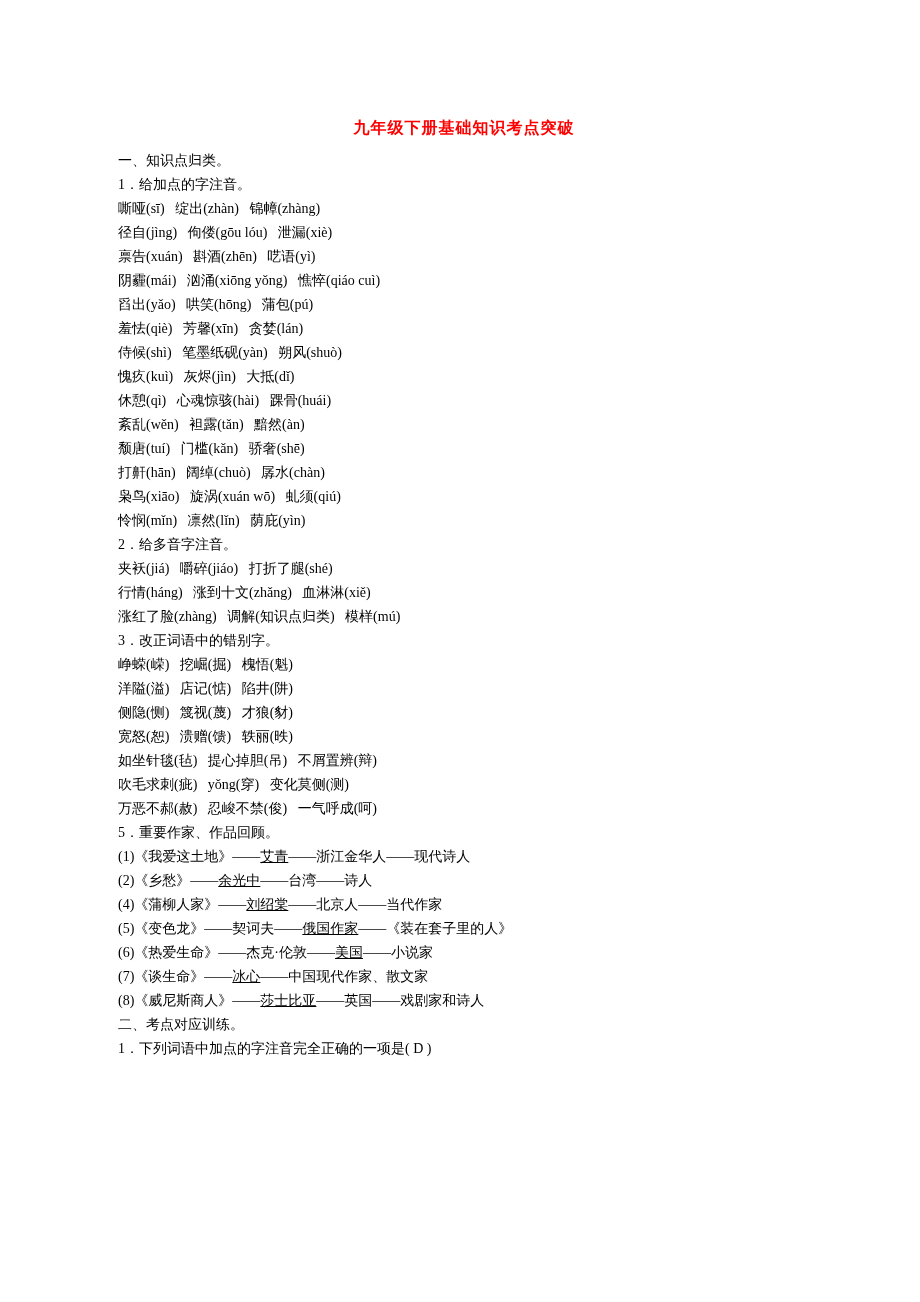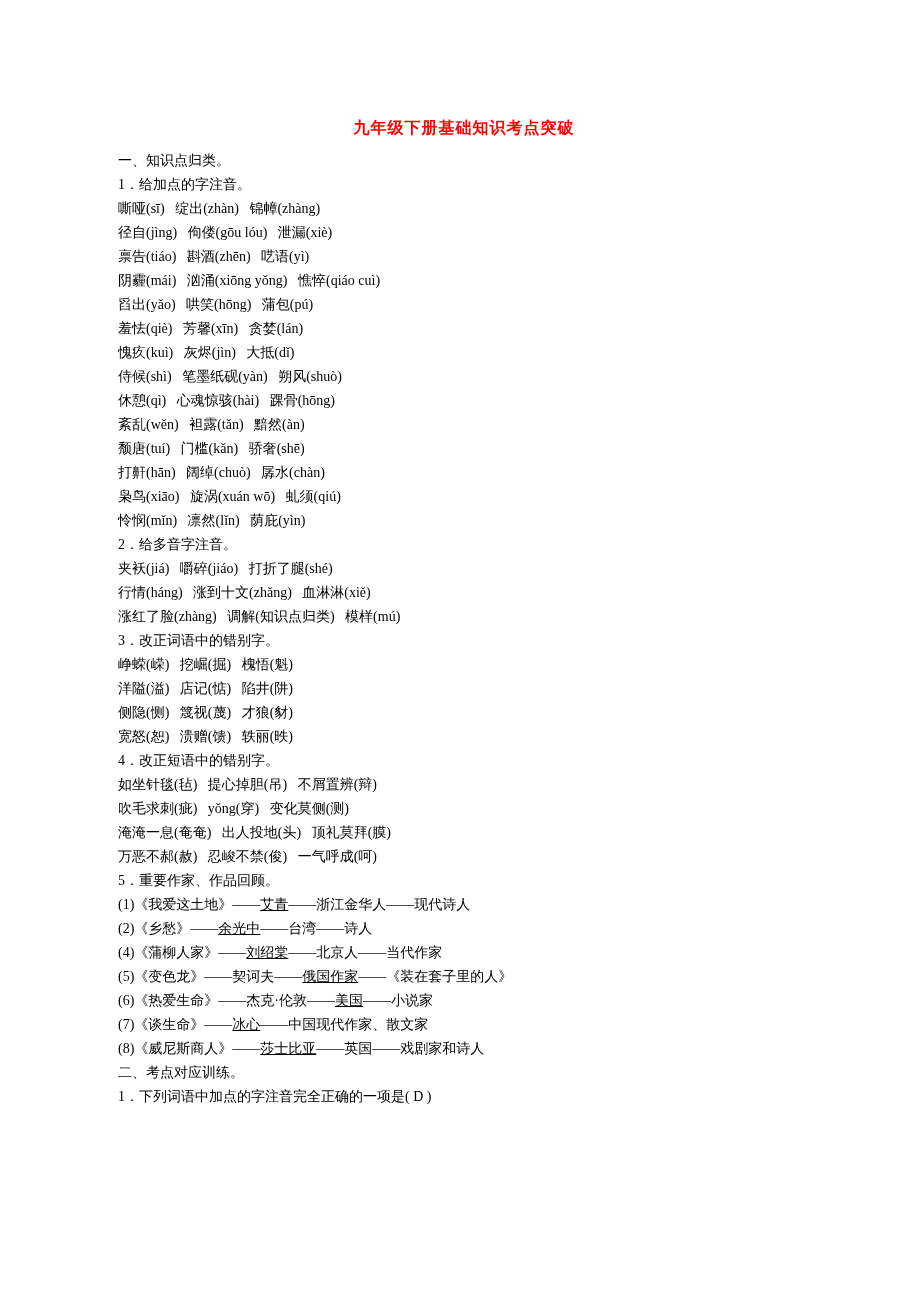--- a/index.html
+++ b/index.html
@@ -39,27 +39,27 @@
 <body>
 
 <div class="page">
   <div class="title">九年级下册基础知识考点突破</div>
 
   <div class="line">一、知识点归类。</div>
   <div class="line">1．给加点的字注音。</div>
   <div id="lines1-container">
       <div class="line">嘶哑(sī)   绽出(zhàn)   锦幛(zhàng)</div>
       <div class="line">径自(jìng)   佝偻(gōu lóu)   泄漏(xiè)</div>
-      <div class="line">禀告(tiáo)   斟酒(zhēn)   呓语(yì)</div>
+      <div class="line">禀告(xuán)   斟酒(zhēn)   呓语(yì)</div>
       <div class="line">阴霾(mái)   汹涌(xiōng yǒng)   憔悴(qiáo cuì)</div>
       <div class="line">舀出(yǎo)   哄笑(hōng)   蒲包(pú)</div>
       <div class="line">羞怯(qiè)   芳馨(xīn)   贪婪(lán)</div>
+      <div class="line">侍候(shì)   笔墨纸砚(yàn)   朔风(shuò)</div>
       <div class="line">愧疚(kuì)   灰烬(jìn)   大抵(dǐ)</div>
-      <div class="line">侍候(shì)   笔墨纸砚(yàn)   朔风(shuò)</div>
-      <div class="line">休憩(qì)   心魂惊骇(hài)   踝骨(hōng)</div>
+      <div class="line">休憩(qì)   心魂惊骇(hài)   踝骨(huái)</div>
       <div class="line">紊乱(wěn)   袒露(tǎn)   黯然(àn)</div>
       <div class="line">颓唐(tuí)   门槛(kǎn)   骄奢(shē)</div>
       <div class="line">打鼾(hān)   阔绰(chuò)   孱水(chàn)</div>
       <div class="line">枭鸟(xiāo)   旋涡(xuán wō)   虬须(qiú)</div>
       <div class="line">怜悯(mǐn)   凛然(lǐn)   荫庇(yìn)</div>
     </div>
 
   <div class="line">2．给多音字注音。</div>
   <div id="lines2-container">
       <div class="line">夹袄(jiá)   嚼碎(jiáo)   打折了腿(shé)</div>
@@ -68,25 +68,23 @@
     </div>
 
   <div class="line">3．改正词语中的错别字。</div>
   <div id="lines3-container">
       <div class="line">峥蝾(嵘)   挖崛(掘)   槐悟(魁)</div>
       <div class="line">洋隘(溢)   店记(惦)   陷井(阱)</div>
       <div class="line">侧隐(恻)   篾视(蔑)   才狼(豺)</div>
       <div class="line">宽怒(恕)   溃赠(馈)   轶丽(昳)</div>
     </div>
 
-  <div class="line">4．改正短语中的错别字。</div>
   <div id="lines4-container">
       <div class="line">如坐针毯(毡)   提心掉胆(吊)   不屑置辨(辩)</div>
       <div class="line">吹毛求刺(疵)   yǒng(穿)   变化莫侧(测)</div>
-      <div class="line">淹淹一息(奄奄)   出人投地(头)   顶礼莫拜(膜)</div>
       <div class="line">万恶不郝(赦)   忍峻不禁(俊)   一气呼成(呵)</div>
     </div>
 
   <div class="line">5．重要作家、作品回顾。</div>
   <div id="works-container">
       <div class="line">(1)《我爱这土地》——<span class="underline">艾青</span>——浙江金华人——现代诗人</div>
       <div class="line">(2)《乡愁》——<span class="underline">余光中</span>——台湾——诗人</div>
       <div class="line">(4)《蒲柳人家》——<span class="underline">刘绍棠</span>——北京人——当代作家</div>
       <div class="line">(5)《变色龙》——契诃夫——<span class="underline">俄国作家</span>——《装在套子里的人》</div>
       <div class="line">(6)《热爱生命》——杰克·伦敦——<span class="underline">美国</span>——小说家</div>

